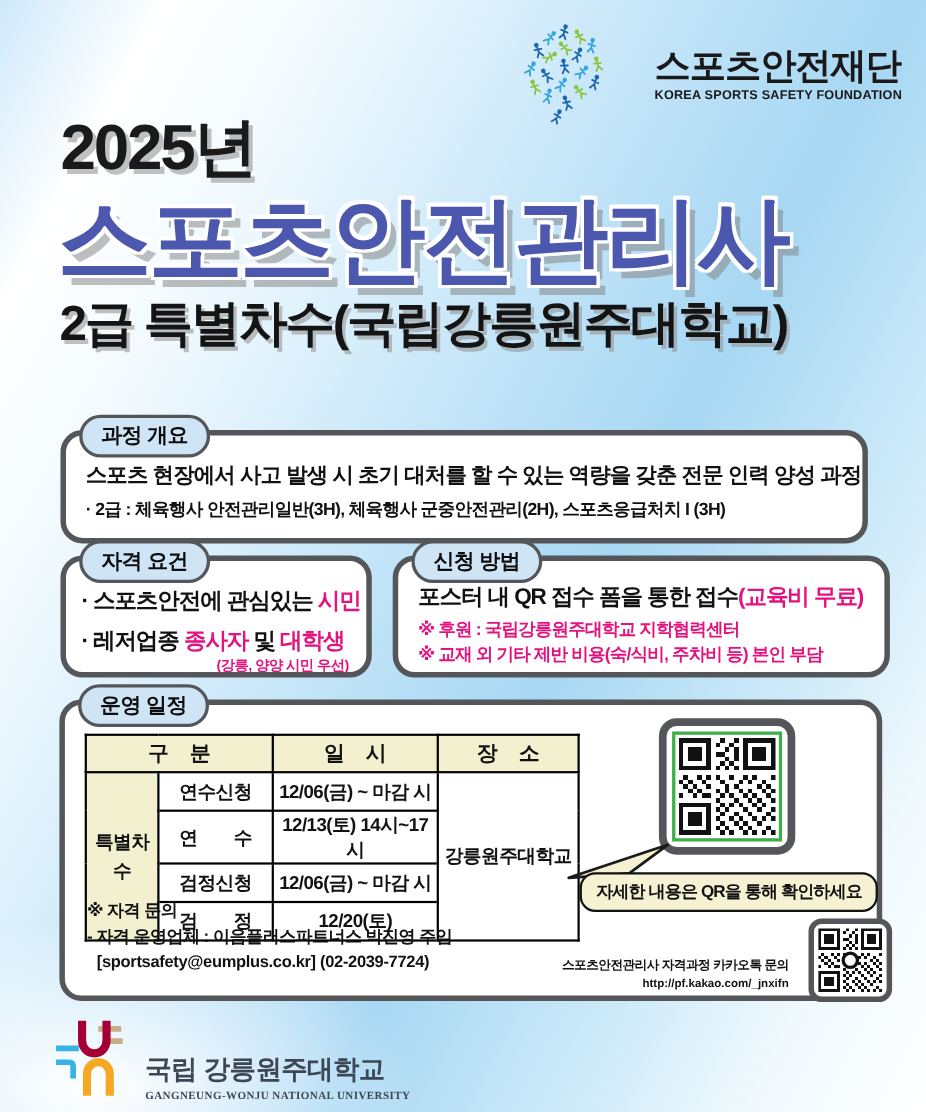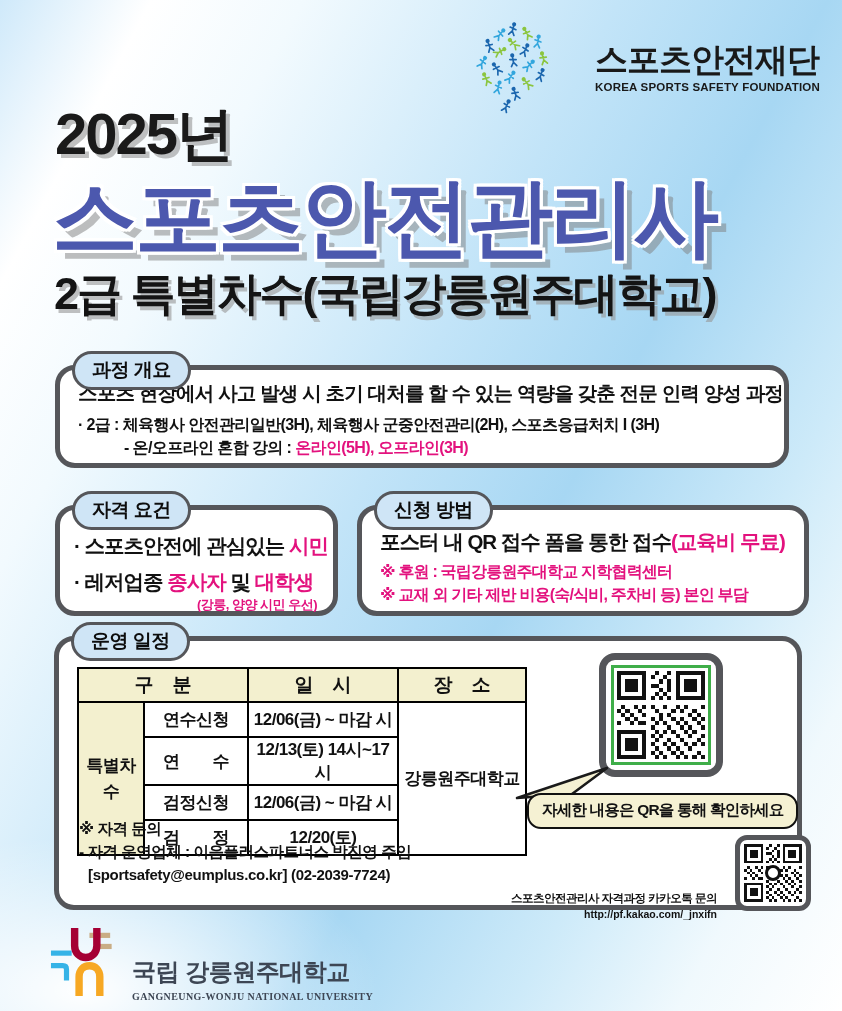--- a/index.html
+++ b/index.html
@@ -34,21 +34,21 @@
   }
   
   .panel { position:absolute; background:#fff; border:5px solid #55565a; border-radius:20px; }
   .badge {
     position:absolute; top:-19px; left:12px; background:#cfe5f6; border:3px solid #55565a;
     border-radius:999px; padding:3px 17px 4px; font-size:19px; font-weight:800; color:#0d0d0d;
     white-space:nowrap; letter-spacing:-.5px;
   }
   .magenta { color:#e3127e; }
   
-  .panel-overview { left:55px; top:365px; width:734px; height:103px; padding:4px 18px 0; }
+  .panel-overview { left:55px; top:391px; width:734px; height:103px; padding:16px 18px 0; }
   .ov-line1 { font-size:19.5px; font-weight:800; letter-spacing:-.8px; white-space:nowrap; margin-top:6px; }
   .ov-line2 { font-size:16px; font-weight:700; letter-spacing:-.6px; white-space:nowrap; margin-top:8px; }
   .ov-line3 { font-size:16px; font-weight:700; letter-spacing:-.6px; white-space:nowrap; margin-left:46px; margin-top:2px; }
   
   .panel-qual { left:55px; top:505px; width:283px; height:111px; padding:14px 12px 0 14px; }
   .q-item { font-size:20.5px; font-weight:800; letter-spacing:-1px; white-space:nowrap; margin-top:8px; }
   .q-note { font-size:13px; font-weight:800; text-align:right; margin-top:0; padding-right:4px; letter-spacing:-.5px; }
   
   .panel-apply { left:357px; top:505px; width:452px; height:111px; padding:18px 14px 0 18px; }
   .a-line1 { font-size:20.5px; font-weight:800; letter-spacing:-1px; white-space:nowrap; }
@@ -73,21 +73,21 @@
   }
   
   .contact { position:absolute; left:20px; top:176px; line-height:1.5; }
   .c-t { font-size:15.5px; font-weight:800; letter-spacing:-.5px; }
   .c-1 { font-size:15.5px; font-weight:800; letter-spacing:-.5px; }
   .c-2 { font-size:15px; font-weight:700; padding-left:9px; letter-spacing:-.3px; }
   
   .kakao-frame { position:absolute; left:676px; top:194px; border:5px solid #55565a; border-radius:12px; background:#fff; padding:4px; line-height:0; }
   .kakao-center { position:absolute; left:50%; top:50%; width:16px; height:16px; transform:translate(-50%,-50%);
     background:#fff; border:3px solid #111; border-radius:50%; }
-  .kakao-text { position:absolute; right:80px; top:250px; text-align:right; line-height:1.35; }
+  .kakao-text { position:absolute; right:80px; top:230px; text-align:right; line-height:1.35; }
   .k-1 { font-size:11.5px; font-weight:800; letter-spacing:-.5px; }
   .k-2 { font-size:10.5px; font-weight:700; }
   
   .univ { position:absolute; left:48px; top:922px; display:flex; align-items:flex-end; gap:10px; }
   .univ-mark { width:74px; height:80px; }
   .univ-ko { font-size:24px; font-weight:800; letter-spacing:-.5px; color:#3d4654; white-space:nowrap; }
   .univ-en { font-family:"Liberation Serif","DejaVu Serif",serif; font-size:10px; font-weight:700; letter-spacing:.4px; color:#3d4654; margin-top:3px; white-space:nowrap; }
   .hidden-defs { position:absolute; width:0; height:0; overflow:hidden; }
 </style>
 </head>
@@ -146,21 +146,20 @@
   </div>
 
   <div class="year">2025년</div>
   <div class="main-title">스포츠안전관리사</div>
   <div class="sub-title">2급 특별차수(국립강릉원주대학교)</div>
 
   <div class="panel panel-overview">
     <div class="badge">과정 개요</div>
     <div class="ov-line1">스포츠 현장에서 사고 발생 시 초기 대처를 할 수 있는 역량을 갖춘 전문 인력 양성 과정</div>
     <div class="ov-line2">· 2급 : 체육행사 안전관리일반(3H), 체육행사 군중안전관리(2H), 스포츠응급처치 I (3H)</div>
-    <div class="ov-line3"><span>- 온/오프라인 혼합 강의 : </span><span class="magenta">온라인(5H), 오프라인(3H)</span></div>
   </div>
 
   <div class="panel panel-qual">
     <div class="badge">자격 요건</div>
     <div class="q-item"><span>· 스포츠안전에 관심있는 </span><span class="magenta">시민</span></div>
     <div class="q-item"><span>· 레저업종 </span><span class="magenta">종사자</span><span> 및 </span><span class="magenta">대학생</span></div>
     <div class="q-note magenta">(강릉, 양양 시민 우선)</div>
   </div>
 
   <div class="panel panel-apply">

